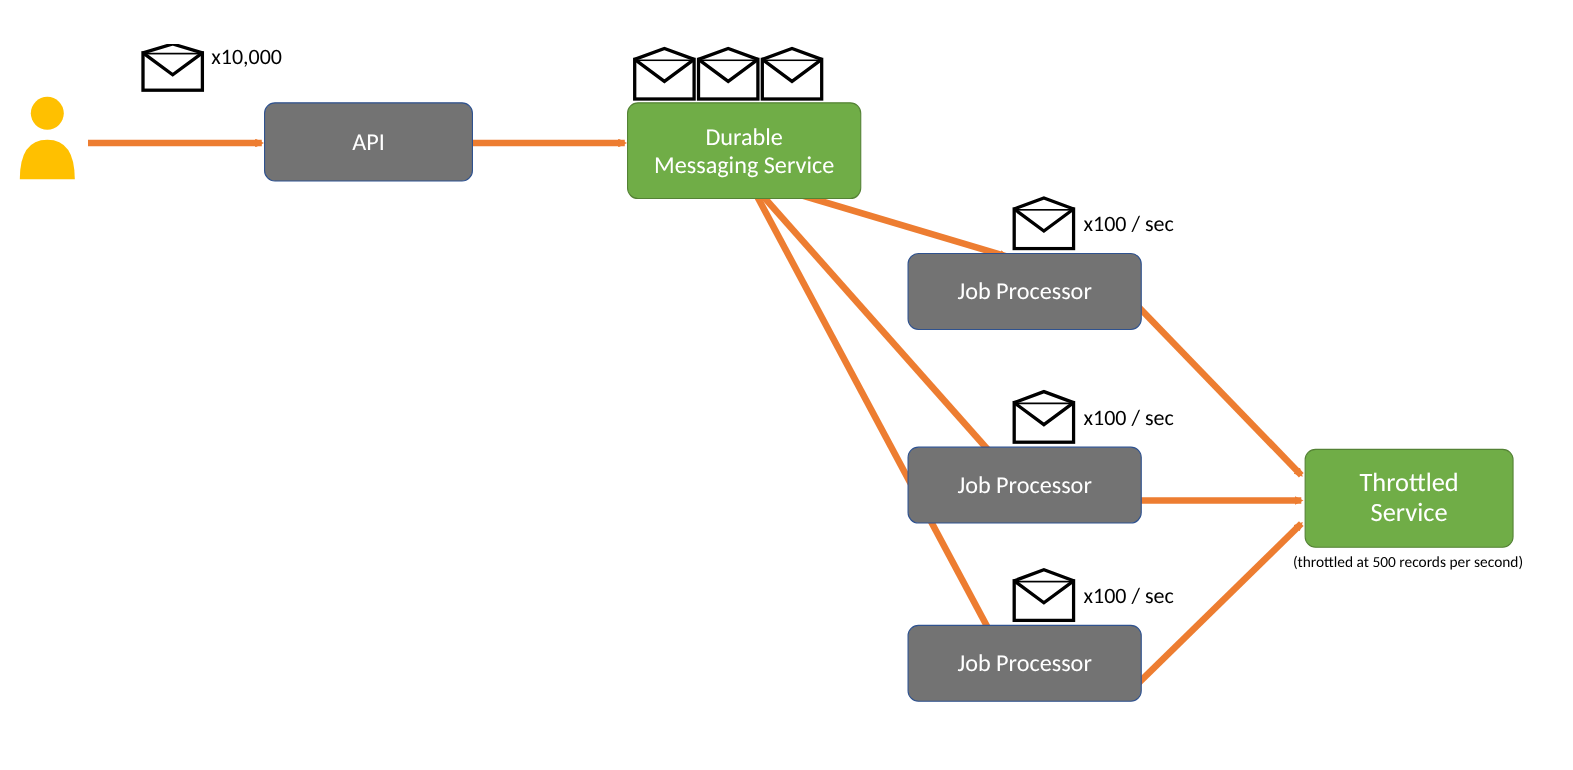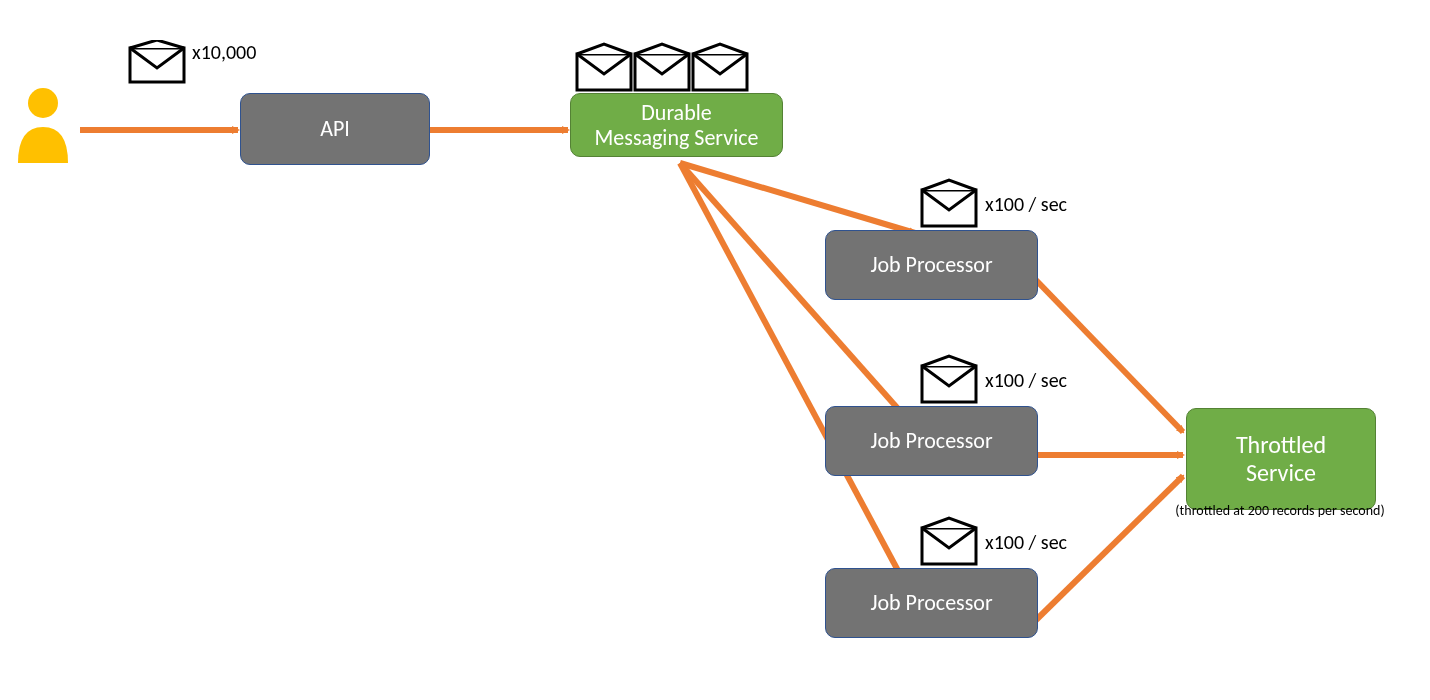--- a/index.html
+++ b/index.html
@@ -101,21 +101,21 @@
   <rect x="2" y="12" width="54" height="36" fill="#ffffff" stroke="#000" stroke-width="3"></rect>
   <path d="M2 12 L29 32 L56 12" fill="none" stroke="#000" stroke-width="3"></path>
   <path d="M2 12 L29 2 L56 12" fill="#ffffff" stroke="#000" stroke-width="3"></path>
 </svg>
 <svg class="icon-svg" style="left:691px; top:42px; width:58px; height:50px;" viewBox="0 0 58 50">
   <rect x="2" y="12" width="54" height="36" fill="#ffffff" stroke="#000" stroke-width="3"></rect>
   <path d="M2 12 L29 32 L56 12" fill="none" stroke="#000" stroke-width="3"></path>
   <path d="M2 12 L29 2 L56 12" fill="#ffffff" stroke="#000" stroke-width="3"></path>
 </svg>
 
-<div class="node green" style="left:570px; top:93px; width:213px; height:64px; white-space: pre-line;">
+<div class="node green" style="left:570px; top:93px; width:213px; height:88px; white-space: pre-line;">
   <span>Durable
 Messaging Service</span>
 </div>
 
 <svg class="icon-svg" style="left:920px; top:178px; width:58px; height:50px;" viewBox="0 0 58 50">
   <rect x="2" y="12" width="54" height="36" fill="#ffffff" stroke="#000" stroke-width="3"></rect>
   <path d="M2 12 L29 32 L56 12" fill="none" stroke="#000" stroke-width="3"></path>
   <path d="M2 12 L29 2 L56 12" fill="#ffffff" stroke="#000" stroke-width="3"></path>
 </svg>
 <div class="annotation" style="left:985px; top:192px;">x100 / sec</div>
@@ -136,17 +136,17 @@
 <svg class="icon-svg" style="left:920px; top:516px; width:58px; height:50px;" viewBox="0 0 58 50">
   <rect x="2" y="12" width="54" height="36" fill="#ffffff" stroke="#000" stroke-width="3"></rect>
   <path d="M2 12 L29 32 L56 12" fill="none" stroke="#000" stroke-width="3"></path>
   <path d="M2 12 L29 2 L56 12" fill="#ffffff" stroke="#000" stroke-width="3"></path>
 </svg>
 <div class="annotation" style="left:985px; top:530px;">x100 / sec</div>
 <div class="node blue" style="left:825px; top:568px; width:213px; height:70px;">
   <span>Job Processor</span>
 </div>
 
-<div class="node green" style="left:1186px; top:408px; width:190px; height:102px; white-space: pre-line; font-size:24px;">
+<div class="node green" style="left:1186px; top:408px; width:190px; height:90px; white-space: pre-line; font-size:24px;">
   <span>Throttled
 Service</span>
 </div>
-<div class="caption" style="left:1160px; top:502px; width:240px;">(throttled at 200 records per second)</div>
+<div class="caption" style="left:1160px; top:502px; width:240px;">(throttled at 500 records per second)</div>
 
 </body></html>

